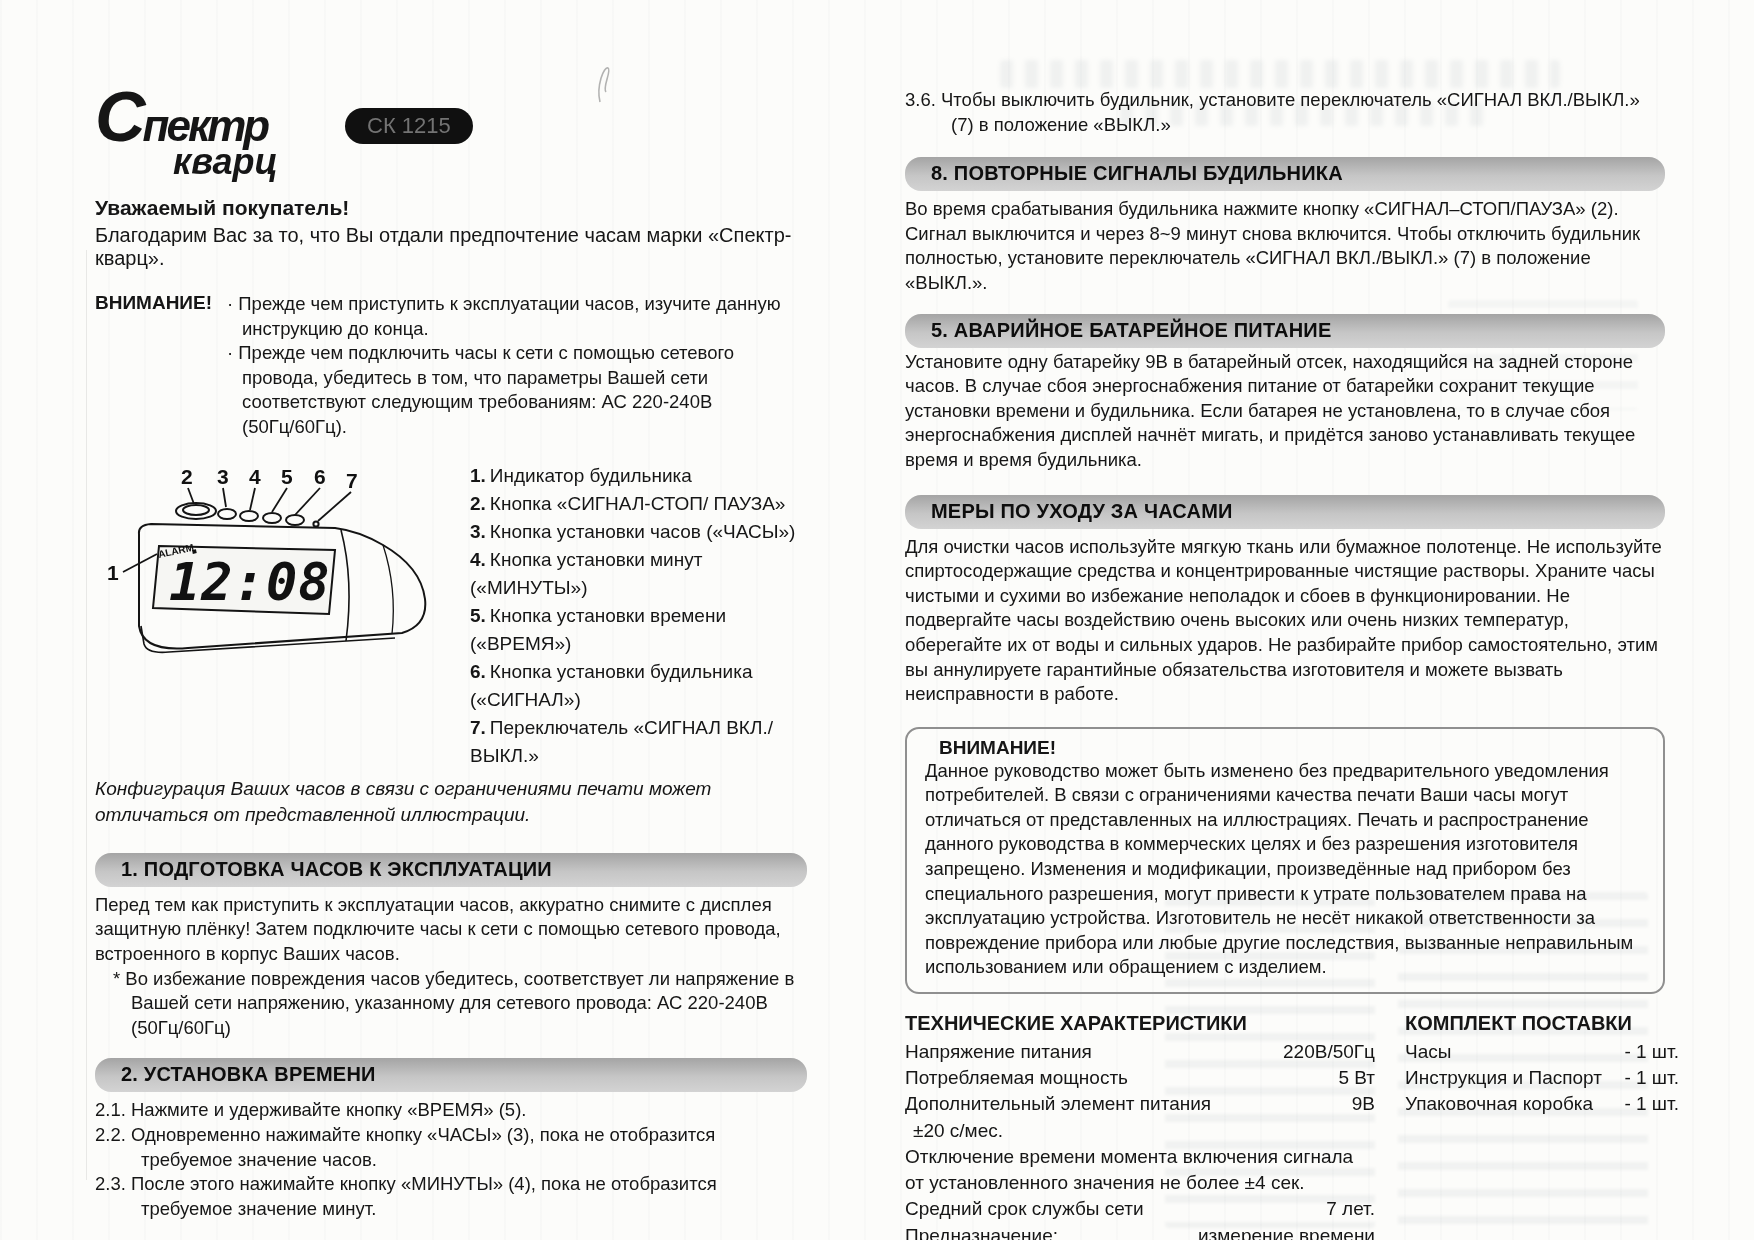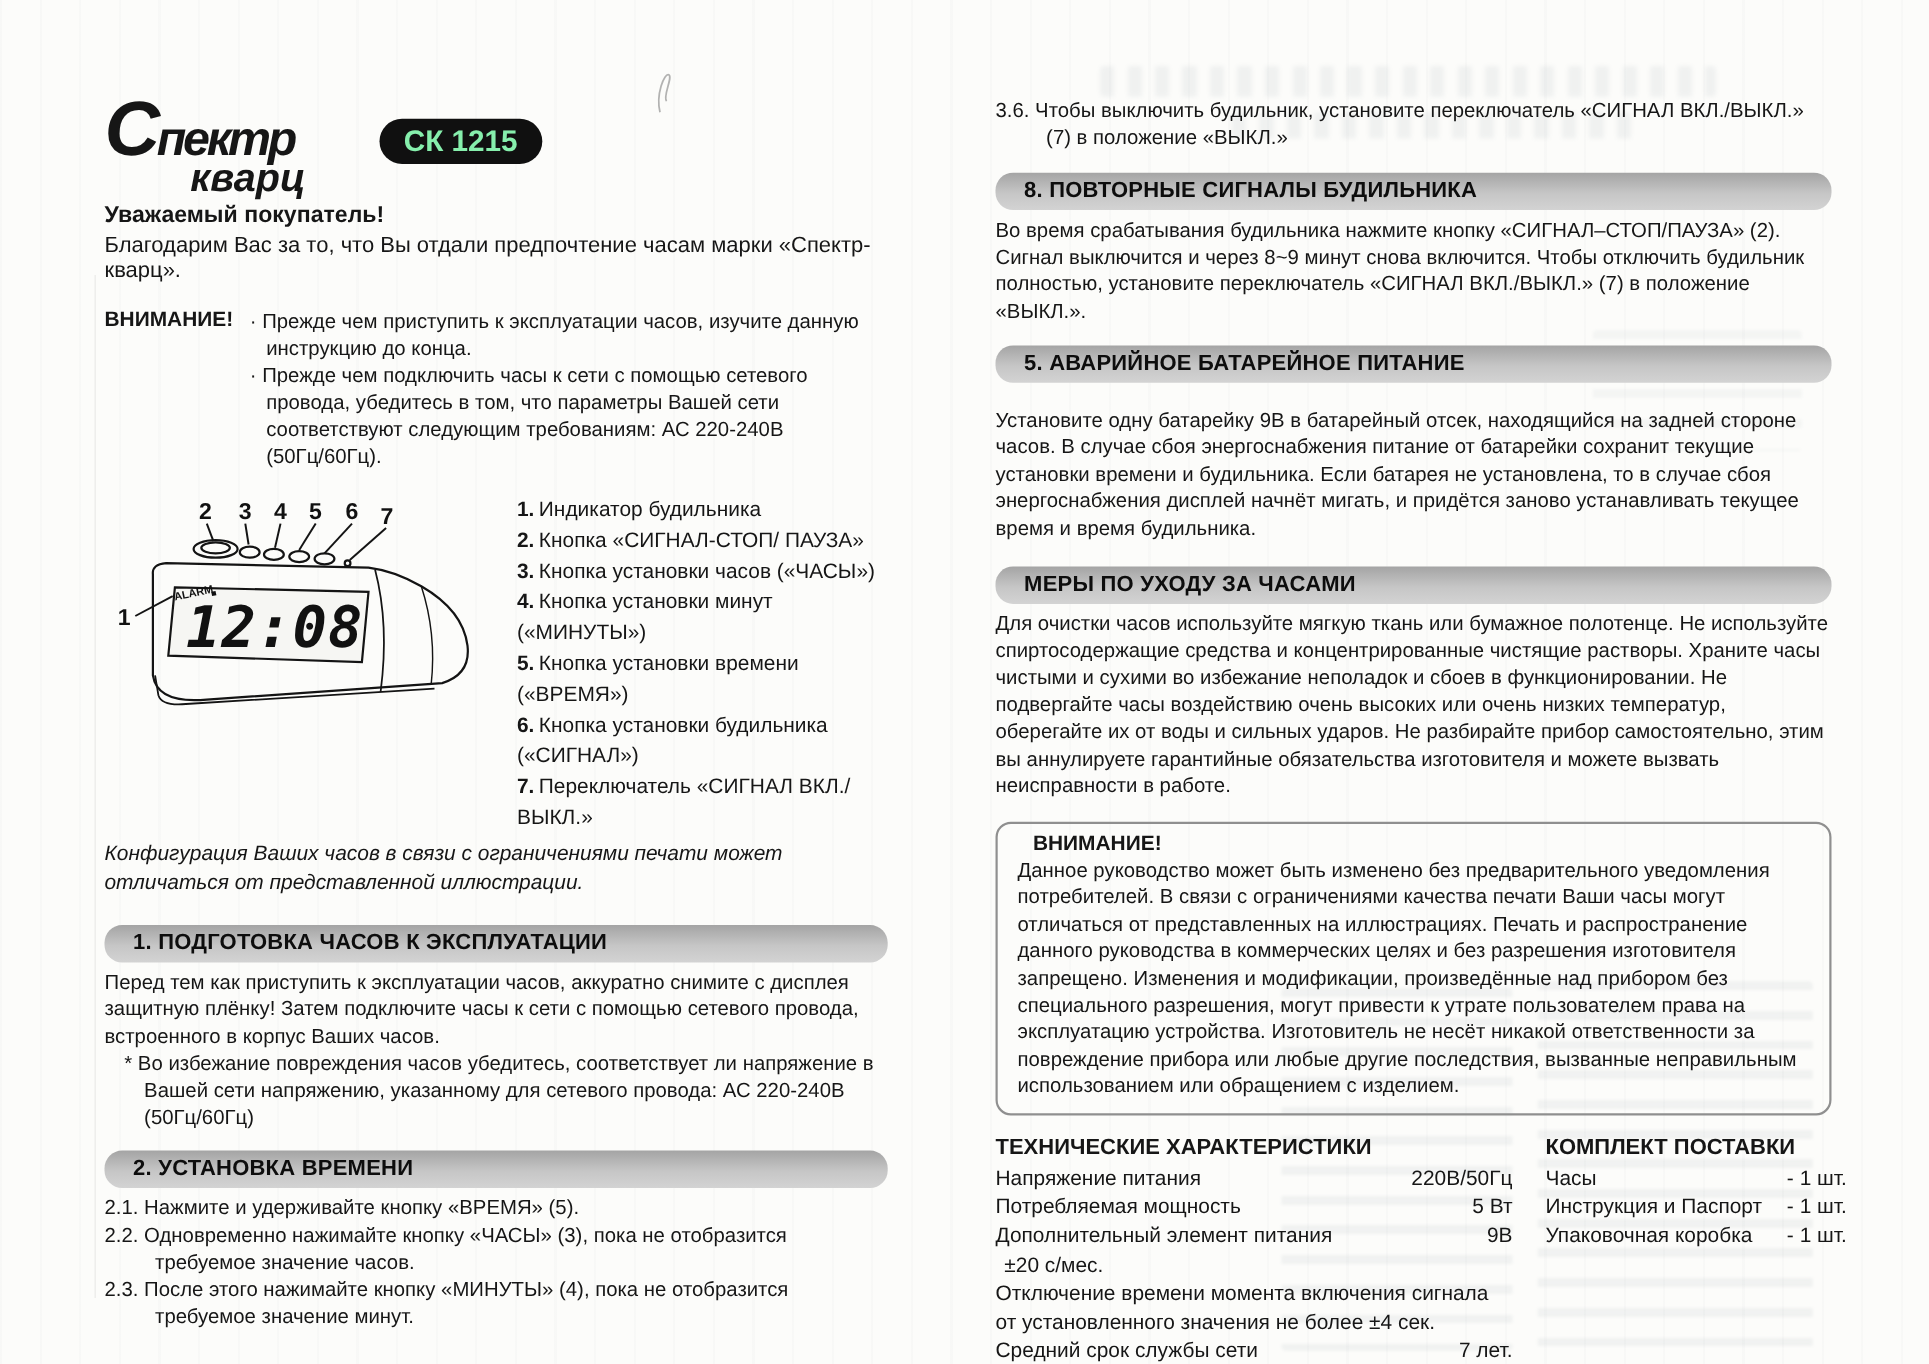--- a/index.html
+++ b/index.html
@@ -15,32 +15,32 @@
   .paper-edge{position:absolute;left:86px;top:250px;width:1px;height:930px;background:rgba(0,0,0,.08);}
   .col-left{position:absolute;left:95px;top:82px;width:712px;}
   .col-right{position:absolute;left:905px;top:88px;width:760px;}
 
   
   .head-row{display:flex;align-items:flex-start;}
   .logo{width:250px;flex:none;line-height:1;}
   .logo-top{display:block;font-size:44px;font-weight:800;font-style:italic;letter-spacing:-3px;}
   .logo-top::first-letter{font-size:70px;}
   .logo-bottom{display:block;font-size:36px;font-weight:800;font-style:italic;margin-left:78px;margin-top:-8px;letter-spacing:0px;}
-  .badge{background:#101010;color:#86efac;font-weight:700;font-size:27px;border-radius:22px;
+  .badge{background:#101010;color:#737373;font-weight:400;font-size:22px;border-radius:22px;
     padding:5px 22px;display:inline-block;margin-top:26px;flex:none;}
   .doc-title{flex:1;text-align:right;font-size:27px;font-weight:700;line-height:1.25;margin-top:8px;}
 
   
   .t{font-size:18.5px;line-height:1.33;}
   .hang{padding-left:46px;text-indent:-46px;}
   .hang-sm{padding-left:15px;text-indent:-15px;}
   .hang-star{margin-left:18px;padding-left:18px;text-indent:-18px;}
   .italic-note{font-style:italic;font-size:19px;line-height:1.4;}
 
-  .greet-h{font-size:21px;font-weight:700;margin-top:4px;}
+  .greet-h{font-size:21px;font-weight:700;margin-top:16px;}
   .greet-t{font-size:20px;margin-top:4px;}
 
   .att-row{display:flex;margin-top:22px;}
   .att-label{width:132px;flex:none;font-weight:700;font-size:19px;}
   .att-items{flex:1;}
 
   .bar{
     background:linear-gradient(180deg,#a4a4a4 0%,#c6c6c6 55%,#d3d3d3 100%);
     border-radius:16px;font-weight:700;font-size:20px;color:#0d0d0d;
     padding:5px 14px 6px 26px;letter-spacing:.2px;
@@ -184,21 +184,21 @@
   </div>
 
   <div class="col-right">
 
     <div class="t hang">3.6. Чтобы выключить будильник, установите переключатель «СИГНАЛ ВКЛ./ВЫКЛ.» (7) в положение «ВЫКЛ.»</div>
 
     <div class="bar" style="margin-top:20px;">8. ПОВТОРНЫЕ СИГНАЛЫ БУДИЛЬНИКА</div>
     <div class="t" style="margin-top:6px;">Во время срабатывания будильника нажмите кнопку «СИГНАЛ–СТОП/ПАУЗА» (2). Сигнал выключится и через 8~9 минут снова включится. Чтобы отключить будильник полностью, установите переключатель «СИГНАЛ ВКЛ./ВЫКЛ.» (7) в положение «ВЫКЛ.».</div>
 
     <div class="bar" style="margin-top:18px;">5. АВАРИЙНОЕ БАТАРЕЙНОЕ ПИТАНИЕ</div>
-    <div class="t" style="margin-top:22px;">Установите одну батарейку 9В в батарейный отсек, находящийся на задней стороне часов. В случае сбоя энергоснабжения питание от батарейки сохранит текущие установки времени и будильника. Если батарея не установлена, то в случае сбоя энергоснабжения дисплей начнёт мигать, и придётся заново устанавливать текущее время и время будильника.</div>
+    <div class="t" style="margin-top:2px;">Установите одну батарейку 9В в батарейный отсек, находящийся на задней стороне часов. В случае сбоя энергоснабжения питание от батарейки сохранит текущие установки времени и будильника. Если батарея не установлена, то в случае сбоя энергоснабжения дисплей начнёт мигать, и придётся заново устанавливать текущее время и время будильника.</div>
 
     <div class="bar" style="margin-top:22px;">МЕРЫ ПО УХОДУ ЗА ЧАСАМИ</div>
     <div class="t" style="margin-top:6px;">Для очистки часов используйте мягкую ткань или бумажное полотенце. Не используйте спиртосодержащие средства и концентрированные чистящие растворы. Храните часы чистыми и сухими во избежание неполадок и сбоев в функционировании. Не подвергайте часы воздействию очень высоких или очень низких температур, оберегайте их от воды и сильных ударов. Не разбирайте прибор самостоятельно, этим вы аннулируете гарантийные обязательства изготовителя и можете вызвать неисправности в работе.</div>
 
     <div class="attention-box">
       <div class="box-label">ВНИМАНИЕ!</div>
       <div class="t">Данное руководство может быть изменено без предварительного уведомления потребителей. В связи с ограничениями качества печати Ваши часы могут отличаться от представленных на иллюстрациях. Печать и распространение данного руководства в коммерческих целях и без разрешения изготовителя запрещено. Изменения и модификации, произведённые над прибором без специального разрешения, могут привести к утрате пользователем права на эксплуатацию устройства. Изготовитель не несёт никакой ответственности за повреждение прибора или любые другие последствия, вызванные неправильным использованием или обращением с изделием.</div>
     </div>
 
     <div class="bottom-row">

